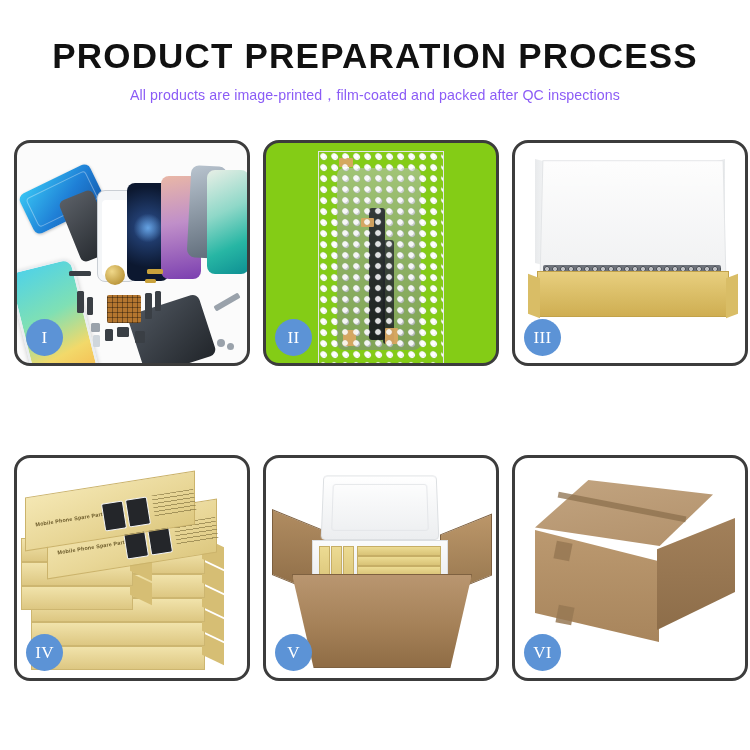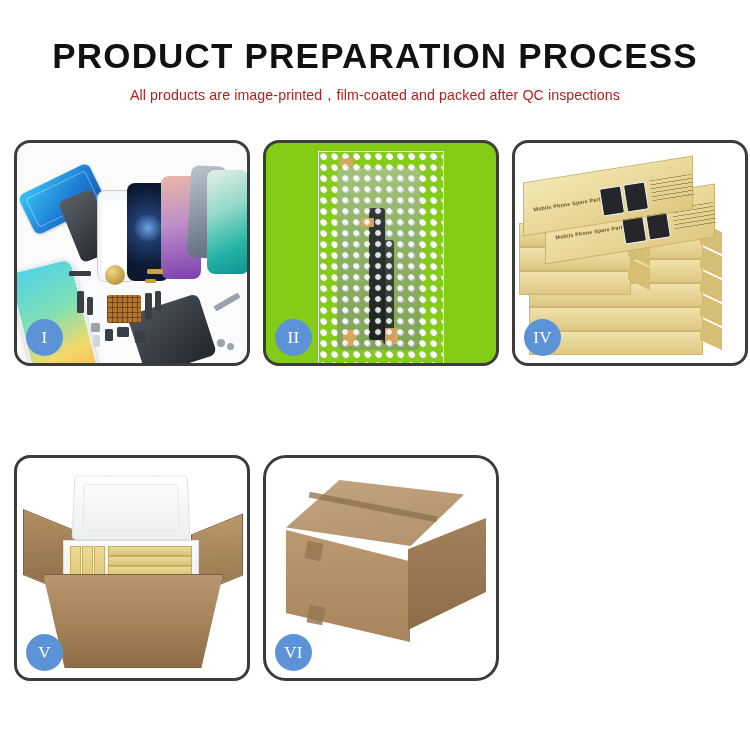--- a/index.html
+++ b/index.html
@@ -11,21 +11,21 @@
   }
   .page{position:relative;width:600px;height:750px;}
 
   
   .header{position:absolute;left:0;top:38px;width:750px;text-align:center;}
   .title{
     font-size:35px;font-weight:700;color:#111111;
     letter-spacing:1.2px;line-height:1.05;white-space:nowrap;
   }
   .subtitle{
-    margin-top:11px;font-size:14.2px;color:#b91c1c;font-weight:400;
+    margin-top:11px;font-size:14.2px;color:#8b5cf6;font-weight:400;
     letter-spacing:.1px;white-space:nowrap;
   }
 
   
   .grid{
     position:absolute;left:14px;top:140px;
     width:722px;height:545px;
     display:grid;
     grid-template-columns:repeat(3,236px);
     grid-template-rows:226px 226px;
@@ -264,21 +264,21 @@
     position:absolute;left:46px;top:82px;width:134px;height:48px;
     background:linear-gradient(180deg,#fafbfc,#e9ebed);
     border:1px solid #dcdfe2;
   }
   .ybox{
     position:absolute;background:linear-gradient(180deg,#ecdb93,#d9c377);
     border:1px solid #c6ae66;
   }
 
   
-  .p6{background:#ffffff;border-radius:23px;}
+  .p6{background:#ffffff;}
   .c6-top{
     position:absolute;left:20px;top:22px;width:178px;height:66px;
     background:linear-gradient(170deg,#c2a480 0%,#b2916b 100%);
     clip-path:polygon(30% 0,100% 22%,70% 100%,0 72%);
     border-radius:3px;
   }
   .c6-front{
     position:absolute;left:20px;top:72px;width:124px;height:112px;
     background:linear-gradient(180deg,#bb9970,#a8855c);
     clip-path:polygon(0 0,100% 28%,100% 100%,0 74%);
@@ -349,20 +349,30 @@
           <div class="tape" style="left:20px;top:6px;width:14px;height:9px;"></div>
           <div class="tape" style="left:42px;top:66px;width:13px;height:9px;"></div>
           <div class="tape" style="left:24px;top:178px;width:13px;height:16px;"></div>
           <div class="tape" style="left:66px;top:176px;width:13px;height:16px;"></div>
         </div>
         <div class="bubble-overlay"></div>
       </div>
       <div class="badge">II</div>
     </div>
 
+    <div class="panel p3">
+      <div class="stage">
+        <div class="box3-lid-flapL"></div>
+        <div class="box3-lid-flapR"></div>
+        <div class="box3-lid"></div>
+        <div class="box3-fill"></div>
+        <div class="box3-tray"></div>
+      </div>
+      <div class="badge">III</div>
+    </div>
 
     <div class="panel p4">
       <div class="stage">
         <div class="slab" style="top:188px;"></div>
         <div class="slab" style="top:164px;"></div>
         <div class="slab" style="top:140px;"></div>
         <div class="slab" style="top:116px;"></div>
         <div class="slab" style="top:92px;"></div>
         <div class="slab" style="left:4px;top:128px;width:110px;"></div>
         <div class="slab" style="left:4px;top:104px;width:110px;"></div>

